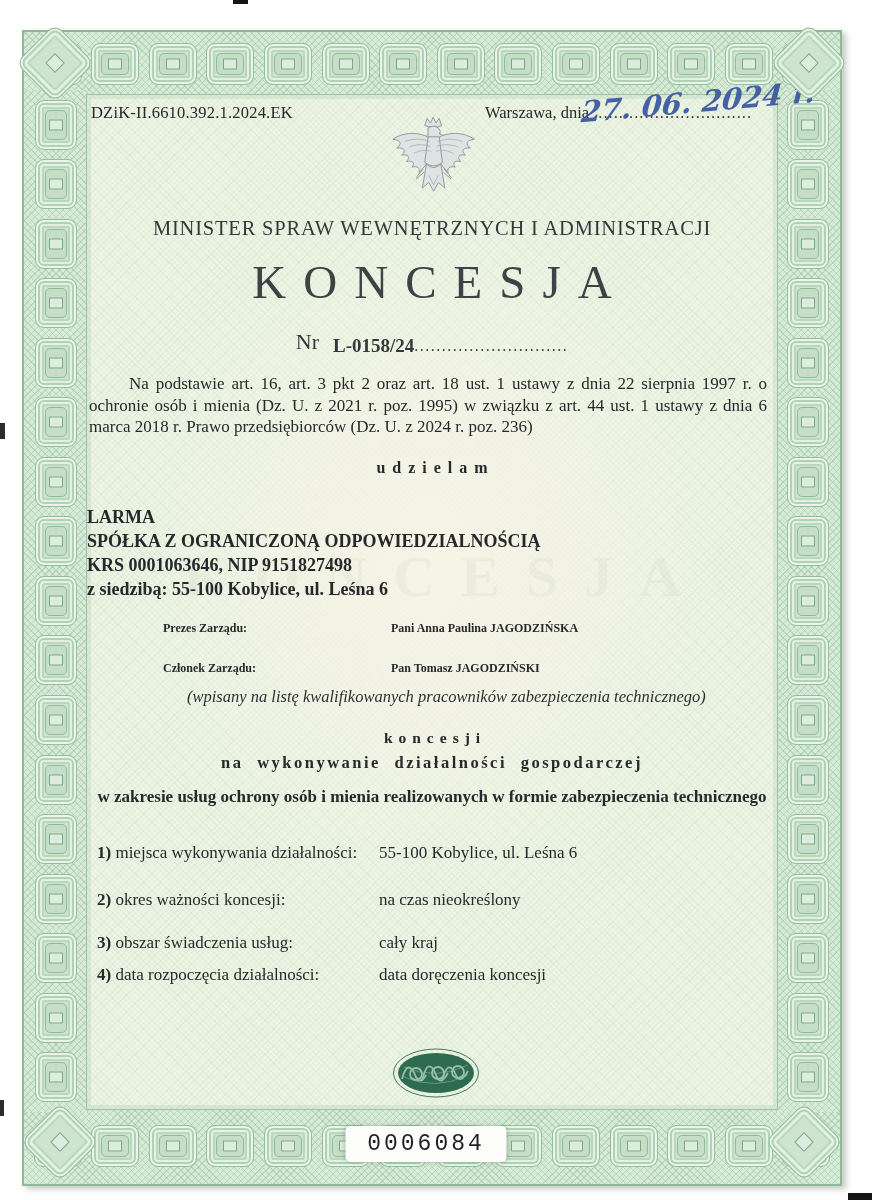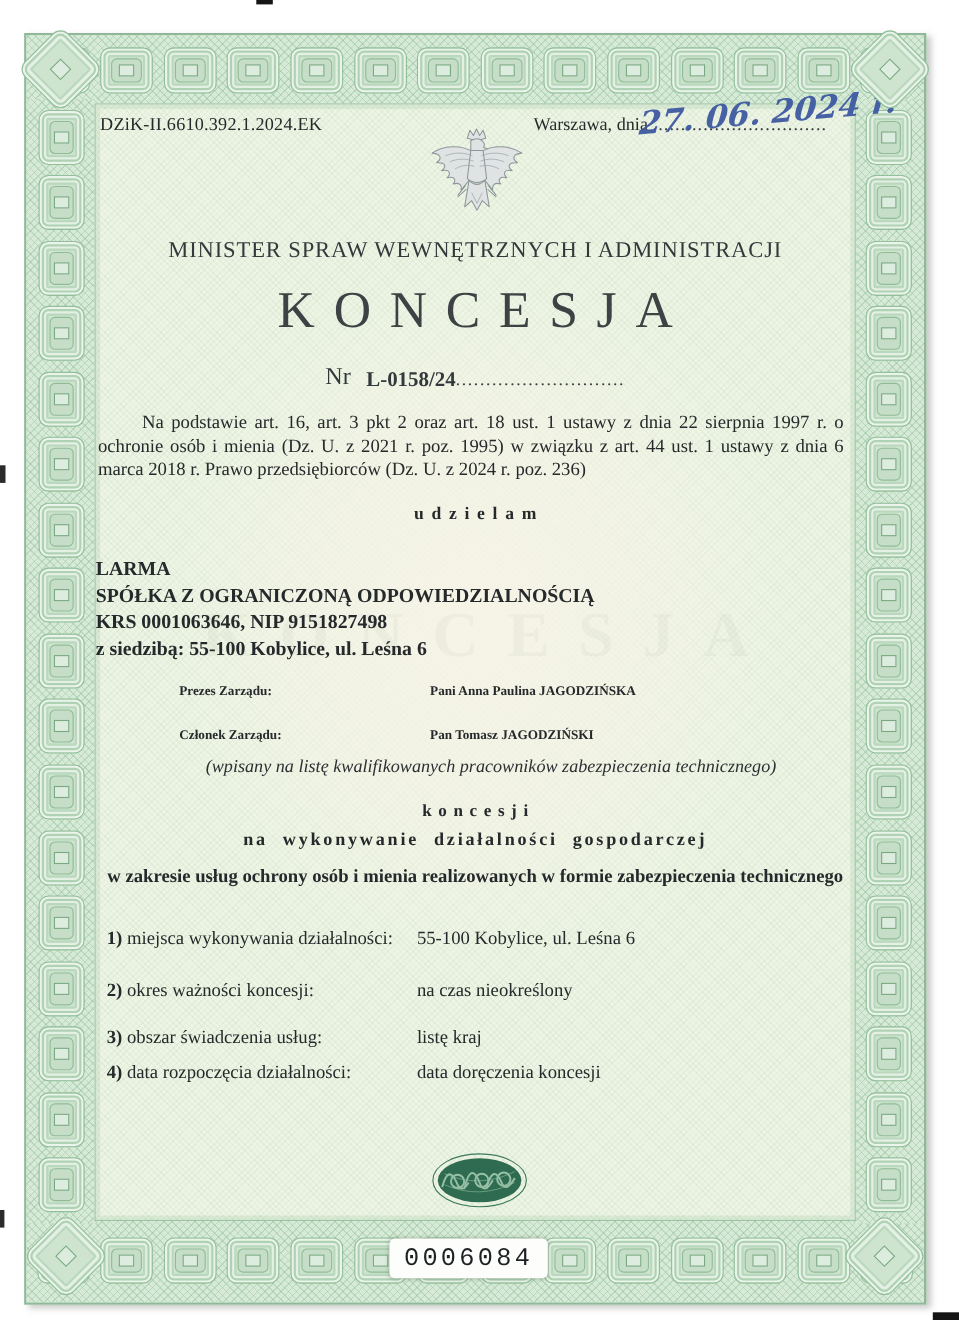--- a/index.html
+++ b/index.html
@@ -62,21 +62,21 @@
   .officer-note{left:100px;top:592px;font-size:16.5px;font-style:italic;color:#2c3033;}
   .scope1{left:0;right:0;top:634px;text-align:center;font-size:15.5px;font-weight:bold;letter-spacing:6px;text-indent:6px;}
   .scope2{left:0;right:0;top:658px;text-align:center;font-size:16.5px;font-weight:bold;letter-spacing:2.5px;word-spacing:7px;}
   .scope3{left:0;right:0;top:692px;text-align:center;font-size:17px;font-weight:bold;}
   .cond{left:10px;font-size:17px;white-space:nowrap;}
   .cond-label{display:inline-block;width:282px;}
   .cond-no{font-weight:bold;}
   .watermark{left:0;right:0;top:448px;text-align:center;font-size:58px;letter-spacing:26px;text-indent:26px;
        color:#6b7f6b;opacity:.05;font-weight:bold;pointer-events:none;}
   .oval{left:50%;top:952px;transform:translateX(-50%);margin-left:4px;}
-  .serial-label{position:absolute;left:50%;top:18px;transform:translateX(-50%);margin-left:-6px;width:144px;height:36px;
+  .serial-label{position:absolute;left:50%;top:18px;transform:translateX(-50%);margin-left:-6px;width:161px;height:36px;
        background:#fdfdfb;border-radius:5px;box-shadow:0 0 4px rgba(80,100,80,.4);
        display:flex;align-items:center;justify-content:center;z-index:3;
        font-family:"Liberation Mono","DejaVu Sans Mono",monospace;font-size:23px;letter-spacing:3px;color:#1e2123;}
   
   .art{position:absolute;background:#151515;}
   .art-top{left:233px;top:0;width:15px;height:4px;}
   .art-left1{left:0;top:423px;width:5px;height:16px;background:#2b2b2b;}
   .art-left2{left:0;top:1100px;width:4px;height:16px;background:#2b2b2b;}
   .art-br{left:848px;top:1193px;width:24px;height:7px;}
 </style>
@@ -231,21 +231,21 @@
         <div class="abs scope2">na wykonywanie działalności gospodarczej</div>
         <div class="abs scope3">w zakresie usług ochrony osób i mienia realizowanych w formie zabezpieczenia technicznego</div>
 
         <div class="abs cond" style="top:748px">
           <span class="cond-label"><span class="cond-no">1)</span> <span>miejsca wykonywania działalności:</span></span><span>55-100 Kobylice, ul. Leśna 6</span>
         </div>
         <div class="abs cond" style="top:795px">
           <span class="cond-label"><span class="cond-no">2)</span> <span>okres ważności koncesji:</span></span><span>na czas nieokreślony</span>
         </div>
         <div class="abs cond" style="top:838px">
-          <span class="cond-label"><span class="cond-no">3)</span> <span>obszar świadczenia usług:</span></span><span>listę kraj</span>
+          <span class="cond-label"><span class="cond-no">3)</span> <span>obszar świadczenia usług:</span></span><span>cały kraj</span>
         </div>
         <div class="abs cond" style="top:870px">
           <span class="cond-label"><span class="cond-no">4)</span> <span>data rozpoczęcia działalności:</span></span><span>data doręczenia koncesji</span>
         </div>
 
         <div class="abs oval">
           <svg width="88" height="52" viewBox="0 0 88 52">
             <ellipse cx="44" cy="26" rx="42.5" ry="24" fill="none" stroke="#3d7a5c" stroke-width="1"></ellipse>
             <ellipse cx="44" cy="26" rx="38" ry="20" fill="#2e6b50"></ellipse>
             <g fill="none" stroke="#a9cfb6" stroke-width="1.8" opacity="0.85">

